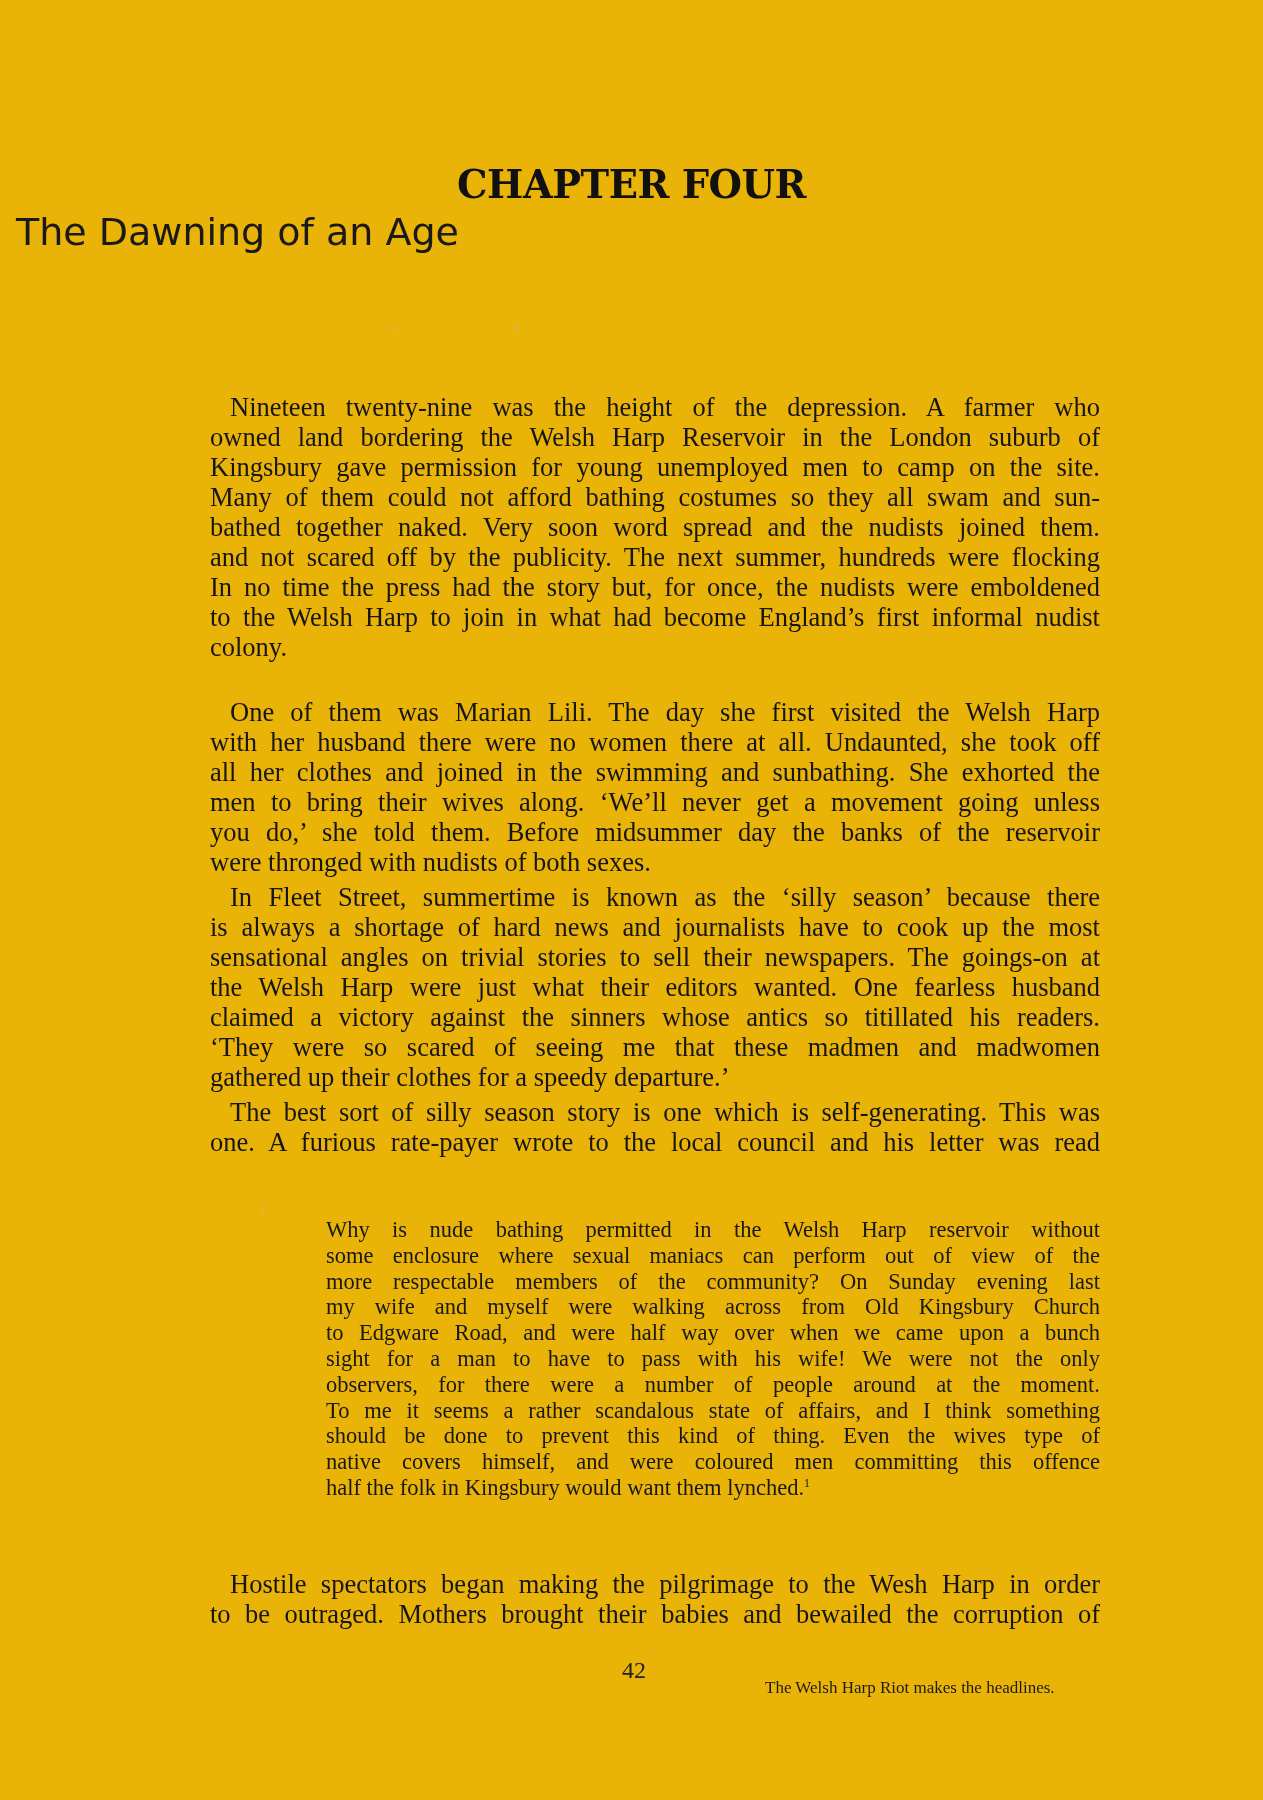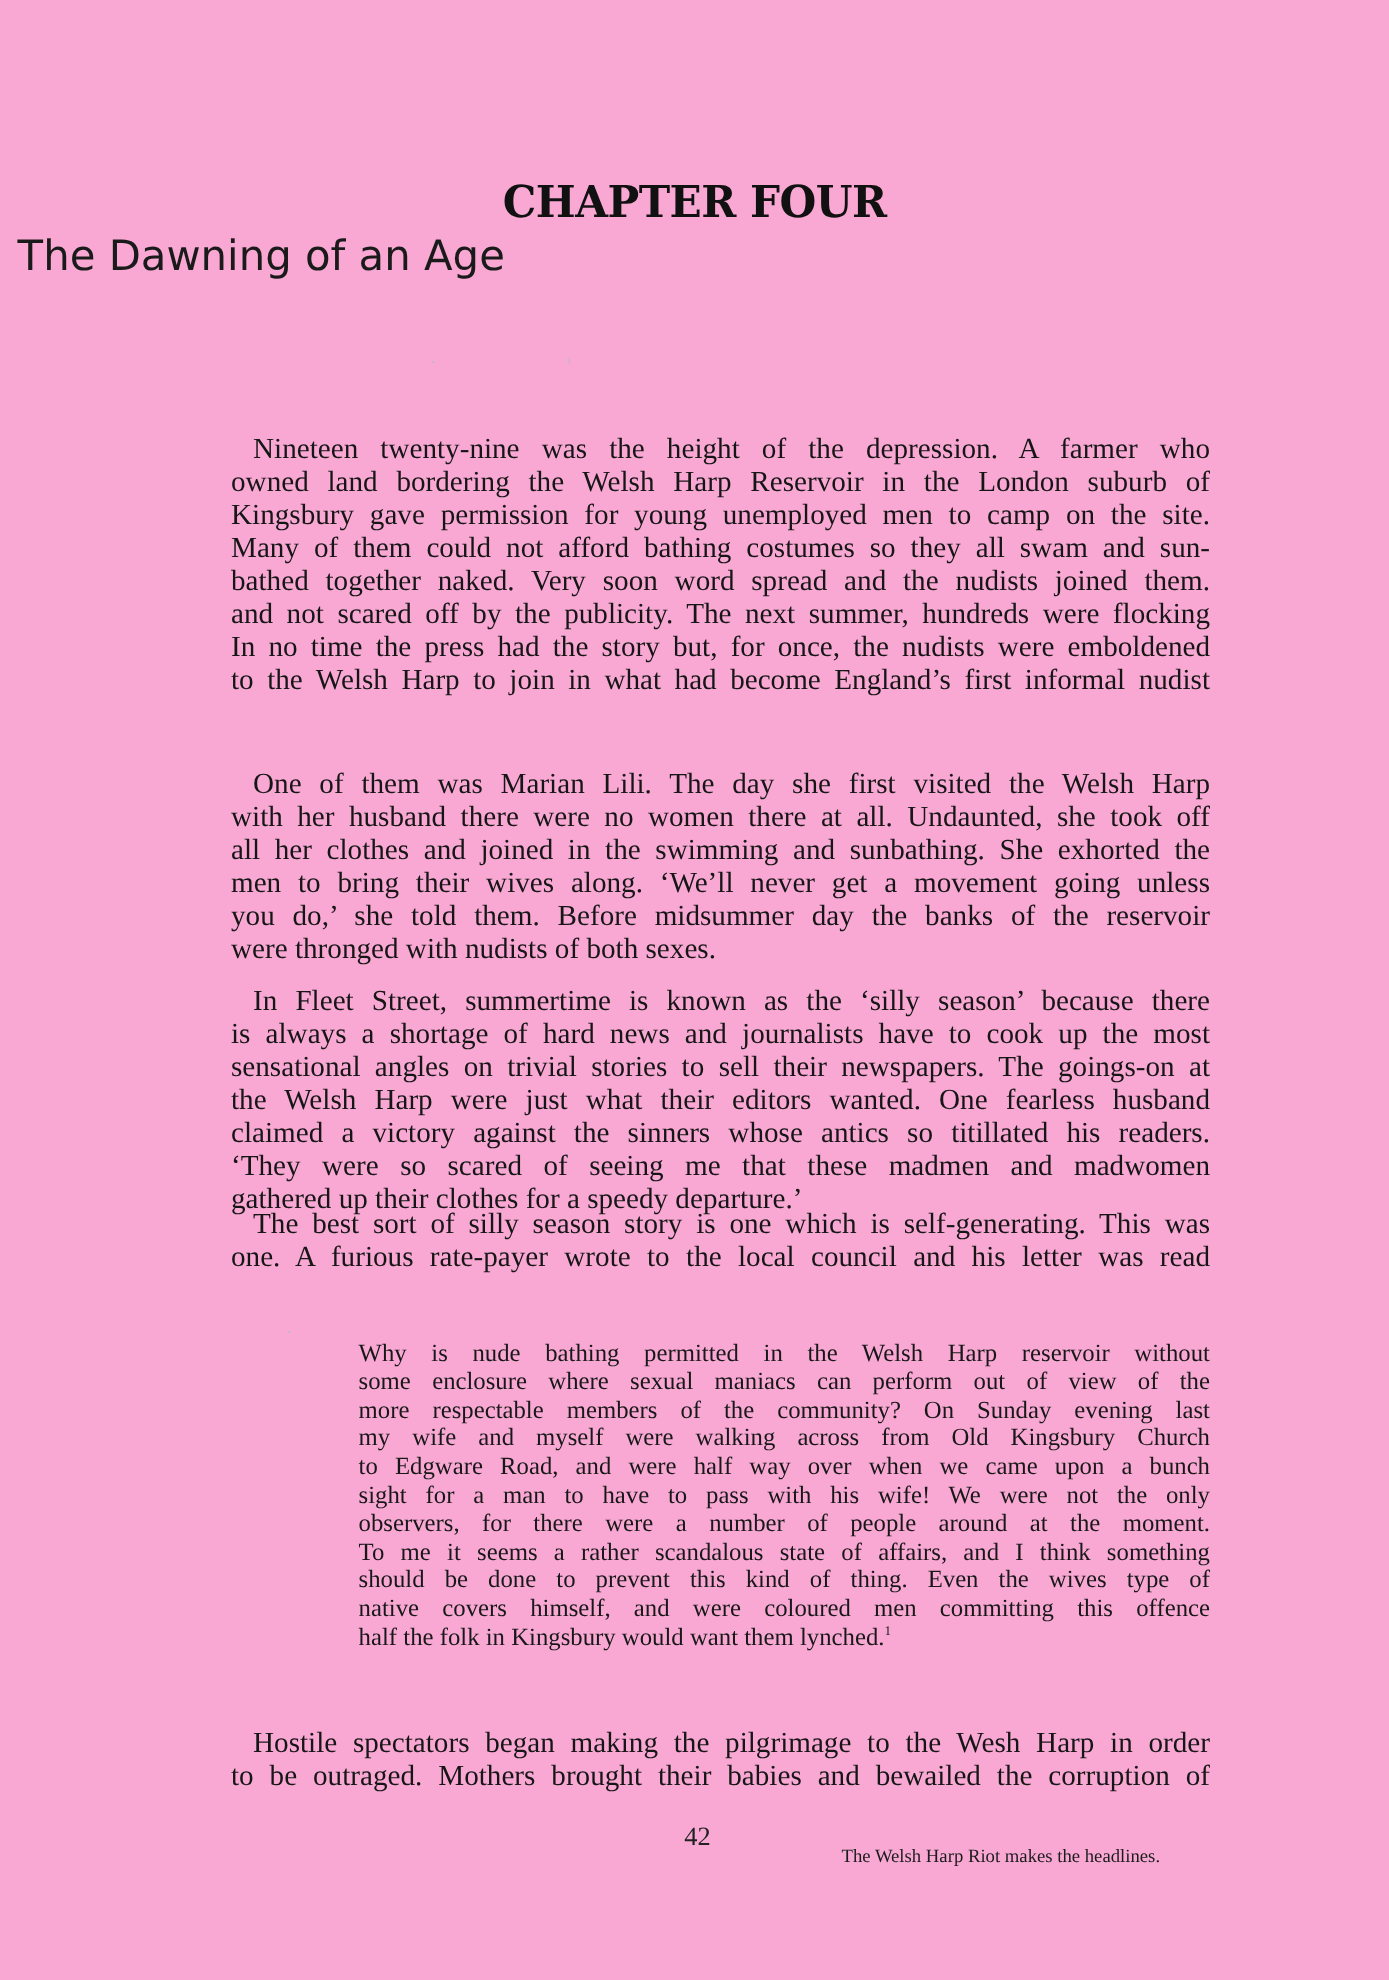--- a/index.html
+++ b/index.html
@@ -12,21 +12,21 @@
     height: 1800px;
     position: relative;
     overflow: hidden;
     color: #1a1a1a;
   }
   .page {
     position: absolute;
     left: 0; top: 0;
     width: 1263px;
     height: 1800px;
-    background: #f9a8d4;
+    background: #eab308;
   }
   .chapter-heading {
     position: absolute;
     left: 0;
     width: 1263px;
     text-align: center;
     font-family: "DejaVu Serif", serif;
     font-weight: bold;
     font-size: 40px;
     letter-spacing: -0.5px;
@@ -124,32 +124,33 @@
 
   <div class="body-text" style="top:392px;">
     <div class="line" style="padding-left:20px;">Nineteen twenty-nine was the height of the depression. A farmer who</div>
     <div class="line">owned land bordering the Welsh Harp Reservoir in the London suburb of</div>
     <div class="line">Kingsbury gave permission for young unemployed men to camp on the site.</div>
     <div class="line">Many of them could not afford bathing costumes so they all swam and sun-</div>
     <div class="line">bathed together naked. Very soon word spread and the nudists joined them.</div>
     <div class="line">and not scared off by the publicity. The next summer, hundreds were flocking</div>
     <div class="line">In no time the press had the story but, for once, the nudists were emboldened</div>
     <div class="line">to the Welsh Harp to join in what had become England’s first informal nudist</div>
+    <div class="line last">colony.</div>
   </div>
 
   <div class="body-text" style="top:697px;">
     <div class="line" style="padding-left:20px;">One of them was Marian Lili. The day she first visited the Welsh Harp</div>
     <div class="line">with her husband there were no women there at all. Undaunted, she took off</div>
     <div class="line">all her clothes and joined in the swimming and sunbathing. She exhorted the</div>
     <div class="line">men to bring their wives along. ‘We’ll never get a movement going unless</div>
     <div class="line">you do,’ she told them. Before midsummer day the banks of the reservoir</div>
     <div class="line last">were thronged with nudists of both sexes.</div>
   </div>
 
-  <div class="body-text" style="top:882px;margin-top:12px;">
+  <div class="body-text" style="top:882px;">
     <div class="line" style="padding-left:20px;">In Fleet Street, summertime is known as the ‘silly season’ because there</div>
     <div class="line">is always a shortage of hard news and journalists have to cook up the most</div>
     <div class="line">sensational angles on trivial stories to sell their newspapers. The goings-on at</div>
     <div class="line">the Welsh Harp were just what their editors wanted. One fearless husband</div>
     <div class="line">claimed a victory against the sinners whose antics so titillated his readers.</div>
     <div class="line">‘They were so scared of seeing me that these madmen and madwomen</div>
     <div class="line last">gathered up their clothes for a speedy departure.’</div>
   </div>
 
   <div class="body-text" style="top:1097px;">

